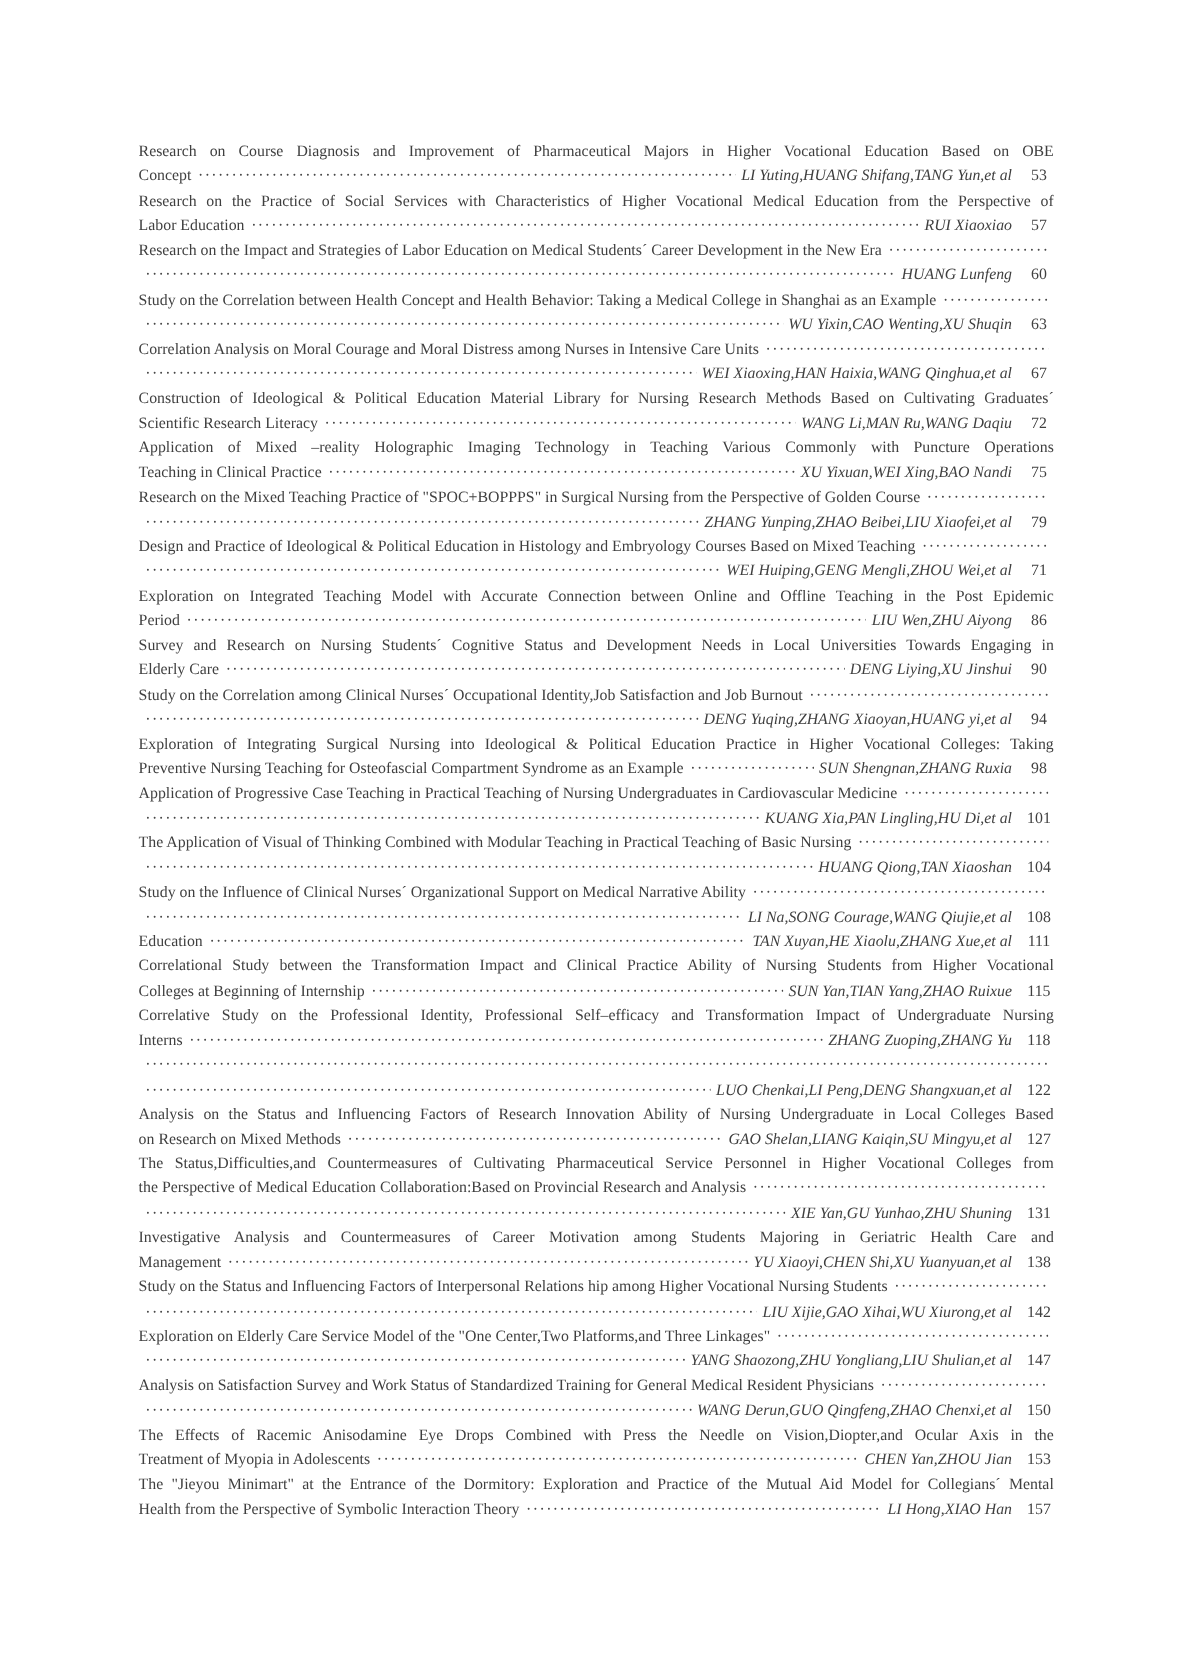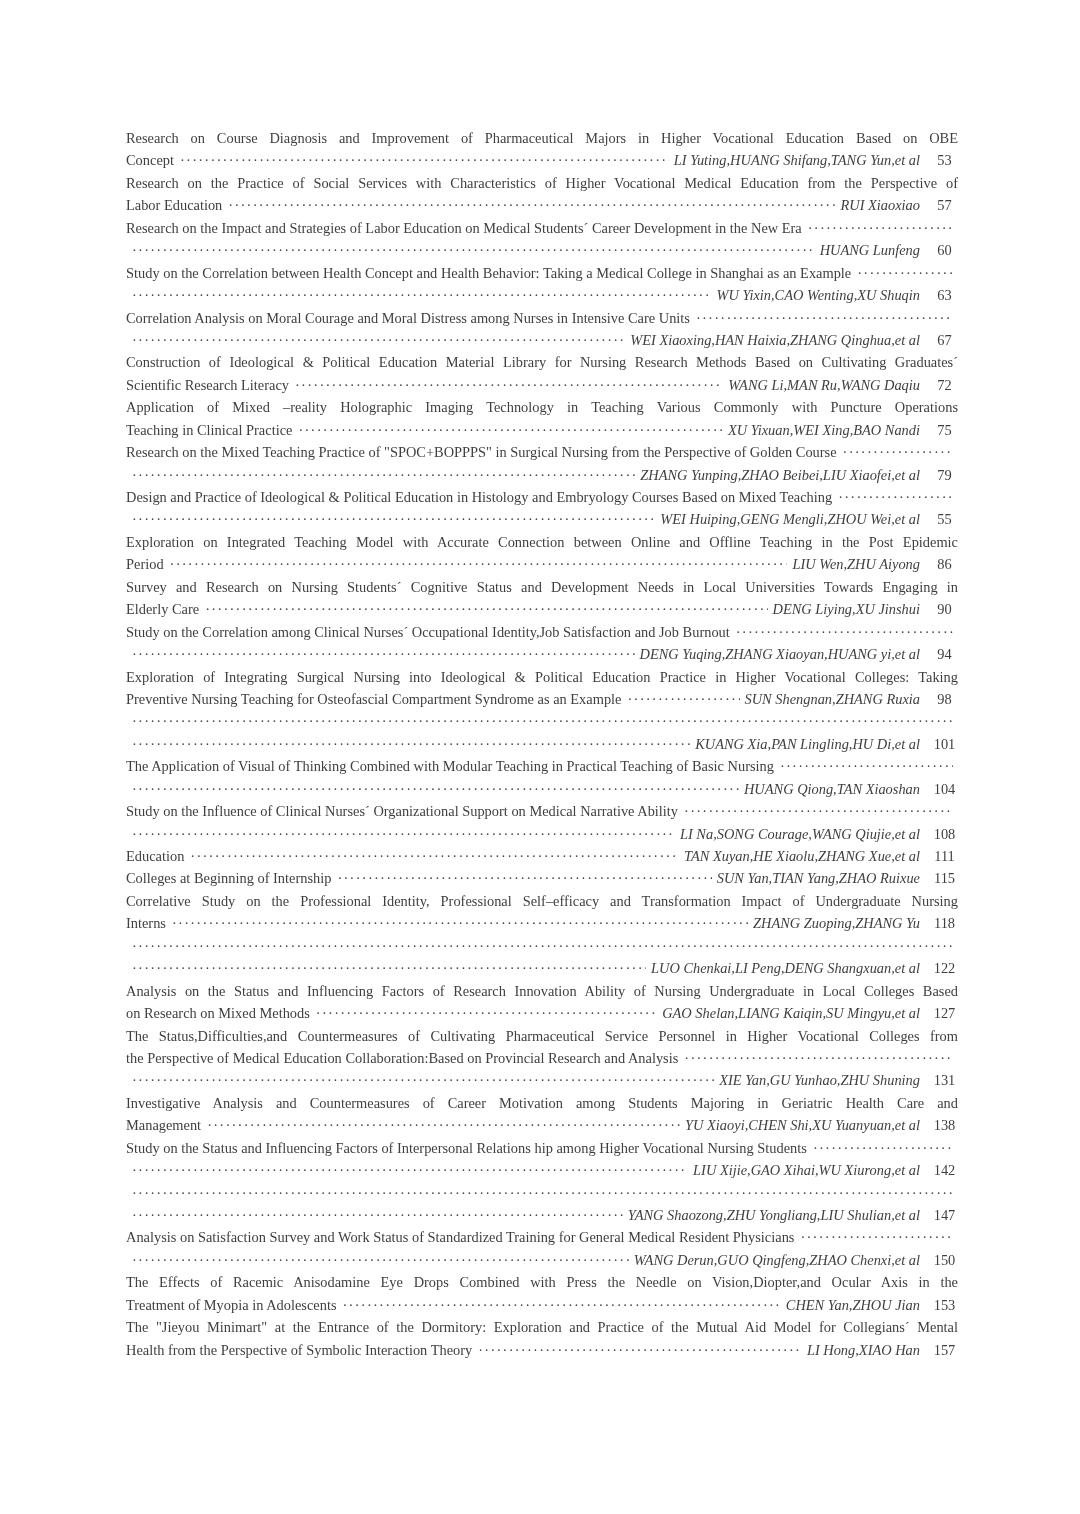--- a/index.html
+++ b/index.html
@@ -108,21 +108,21 @@
           <span class="pageno">63</span>
         </div>
       </div>
       <div class="entry">
         <div class="line fline">
           <span class="ttl">Correlation Analysis on Moral Courage and Moral Distress among Nurses in Intensive Care Units</span>
           <span class="leader">················································································································································································································································································································································································································</span>
         </div>
         <div class="line fline">
           <span class="leader">················································································································································································································································································································································································································</span>
-          <span class="authors">WEI Xiaoxing,HAN Haixia,ZHANG Qinghua,et al</span>
+          <span class="authors">WEI Xiaoxing,HAN Haixia,WANG Qinghua,et al</span>
           <span class="pageno">67</span>
         </div>
       </div>
       <div class="entry">
         <div class="line jline">Construction of Ideological &amp; Political Education Material Library for Nursing Research Methods Based on Cultivating Graduates´</div>
         <div class="line fline">
           <span class="ttl">Scientific Research Literacy</span>
           <span class="leader">················································································································································································································································································································································································································</span>
           <span class="authors">WANG Li,MAN Ru,WANG Daqiu</span>
           <span class="pageno">72</span>
@@ -149,21 +149,21 @@
         </div>
       </div>
       <div class="entry">
         <div class="line fline">
           <span class="ttl">Design and Practice of Ideological &amp; Political Education in Histology and Embryology Courses Based on Mixed Teaching</span>
           <span class="leader">················································································································································································································································································································································································································</span>
         </div>
         <div class="line fline">
           <span class="leader">················································································································································································································································································································································································································</span>
           <span class="authors">WEI Huiping,GENG Mengli,ZHOU Wei,et al</span>
-          <span class="pageno">55</span>
+          <span class="pageno">71</span>
         </div>
       </div>
       <div class="entry">
         <div class="line jline">Exploration on Integrated Teaching Model with Accurate Connection between Online and Offline Teaching in the Post Epidemic</div>
         <div class="line fline">
           <span class="ttl">Period</span>
           <span class="leader">················································································································································································································································································································································································································</span>
           <span class="authors">LIU Wen,ZHU Aiyong</span>
           <span class="pageno">86</span>
         </div>
@@ -192,20 +192,21 @@
         <div class="line jline">Exploration of Integrating Surgical Nursing into Ideological &amp; Political Education Practice in Higher Vocational Colleges: Taking</div>
         <div class="line fline">
           <span class="ttl">Preventive Nursing Teaching for Osteofascial Compartment Syndrome as an Example</span>
           <span class="leader">················································································································································································································································································································································································································</span>
           <span class="authors">SUN Shengnan,ZHANG Ruxia</span>
           <span class="pageno">98</span>
         </div>
       </div>
       <div class="entry">
         <div class="line fline">
+          <span class="ttl">Application of Progressive Case Teaching in Practical Teaching of Nursing Undergraduates in Cardiovascular Medicine</span>
           <span class="leader">················································································································································································································································································································································································································</span>
         </div>
         <div class="line fline">
           <span class="leader">················································································································································································································································································································································································································</span>
           <span class="authors">KUANG Xia,PAN Lingling,HU Di,et al</span>
           <span class="pageno">101</span>
         </div>
       </div>
       <div class="entry">
         <div class="line fline">
@@ -231,20 +232,21 @@
       </div>
       <div class="entry">
         <div class="line fline">
           <span class="ttl">Education</span>
           <span class="leader">················································································································································································································································································································································································································</span>
           <span class="authors">TAN Xuyan,HE Xiaolu,ZHANG Xue,et al</span>
           <span class="pageno">111</span>
         </div>
       </div>
       <div class="entry">
+        <div class="line jline">Correlational Study between the Transformation Impact and Clinical Practice Ability of Nursing Students from Higher Vocational</div>
         <div class="line fline">
           <span class="ttl">Colleges at Beginning of Internship</span>
           <span class="leader">················································································································································································································································································································································································································</span>
           <span class="authors">SUN Yan,TIAN Yang,ZHAO Ruixue</span>
           <span class="pageno">115</span>
         </div>
       </div>
       <div class="entry">
         <div class="line jline">Correlative Study on the Professional Identity, Professional Self–efficacy and Transformation Impact of Undergraduate Nursing</div>
         <div class="line fline">
@@ -300,20 +302,21 @@
           <span class="leader">················································································································································································································································································································································································································</span>
         </div>
         <div class="line fline">
           <span class="leader">················································································································································································································································································································································································································</span>
           <span class="authors">LIU Xijie,GAO Xihai,WU Xiurong,et al</span>
           <span class="pageno">142</span>
         </div>
       </div>
       <div class="entry">
         <div class="line fline">
+          <span class="ttl">Exploration on Elderly Care Service Model of the "One Center,Two Platforms,and Three Linkages"</span>
           <span class="leader">················································································································································································································································································································································································································</span>
         </div>
         <div class="line fline">
           <span class="leader">················································································································································································································································································································································································································</span>
           <span class="authors">YANG Shaozong,ZHU Yongliang,LIU Shulian,et al</span>
           <span class="pageno">147</span>
         </div>
       </div>
       <div class="entry">
         <div class="line fline">

